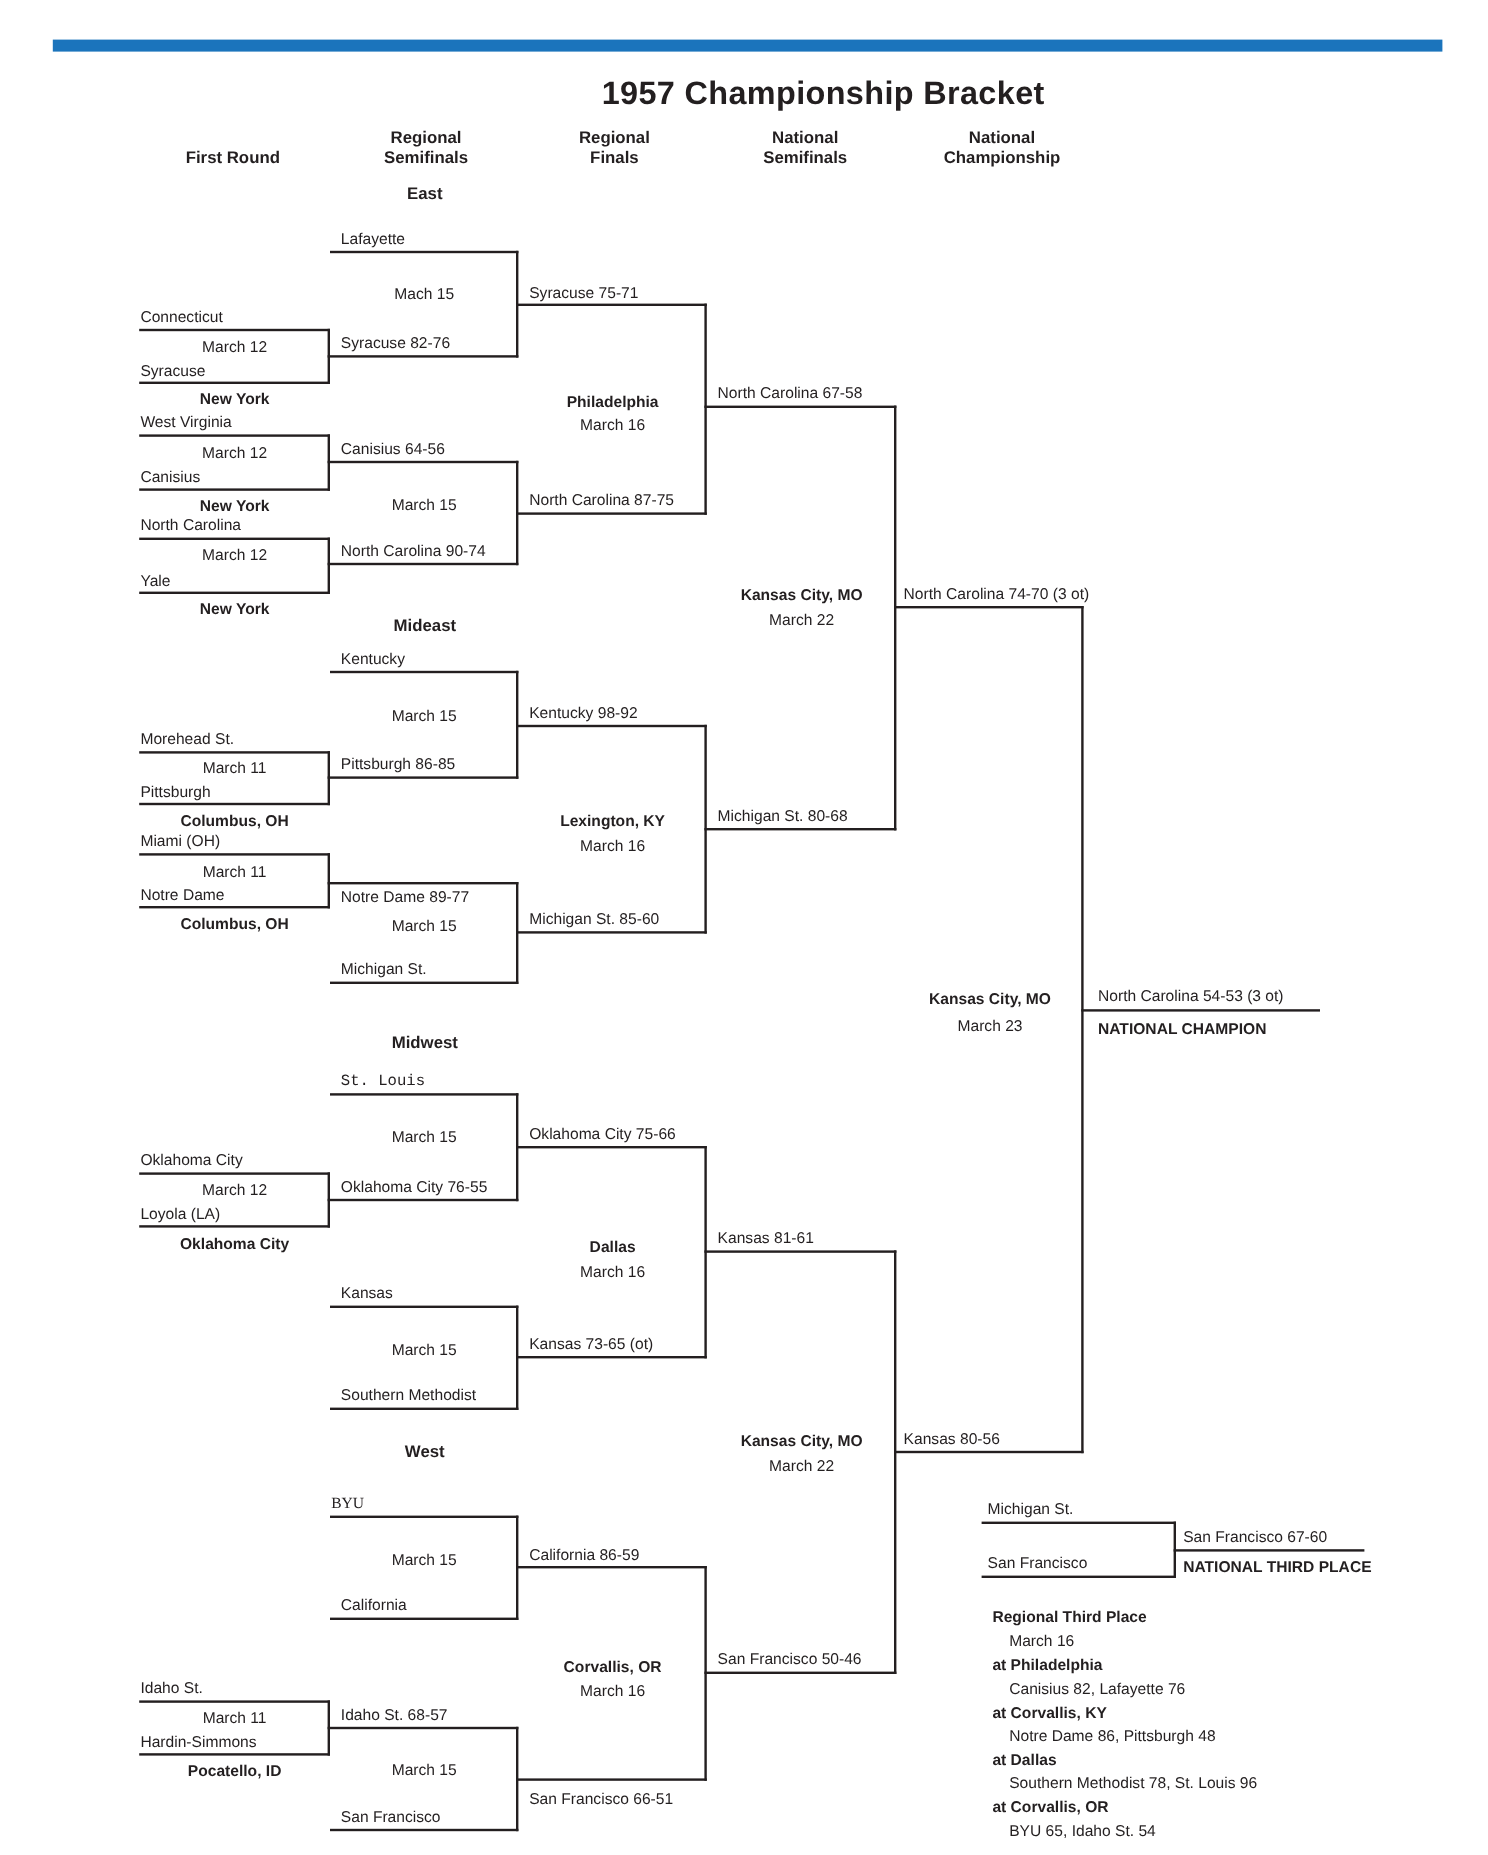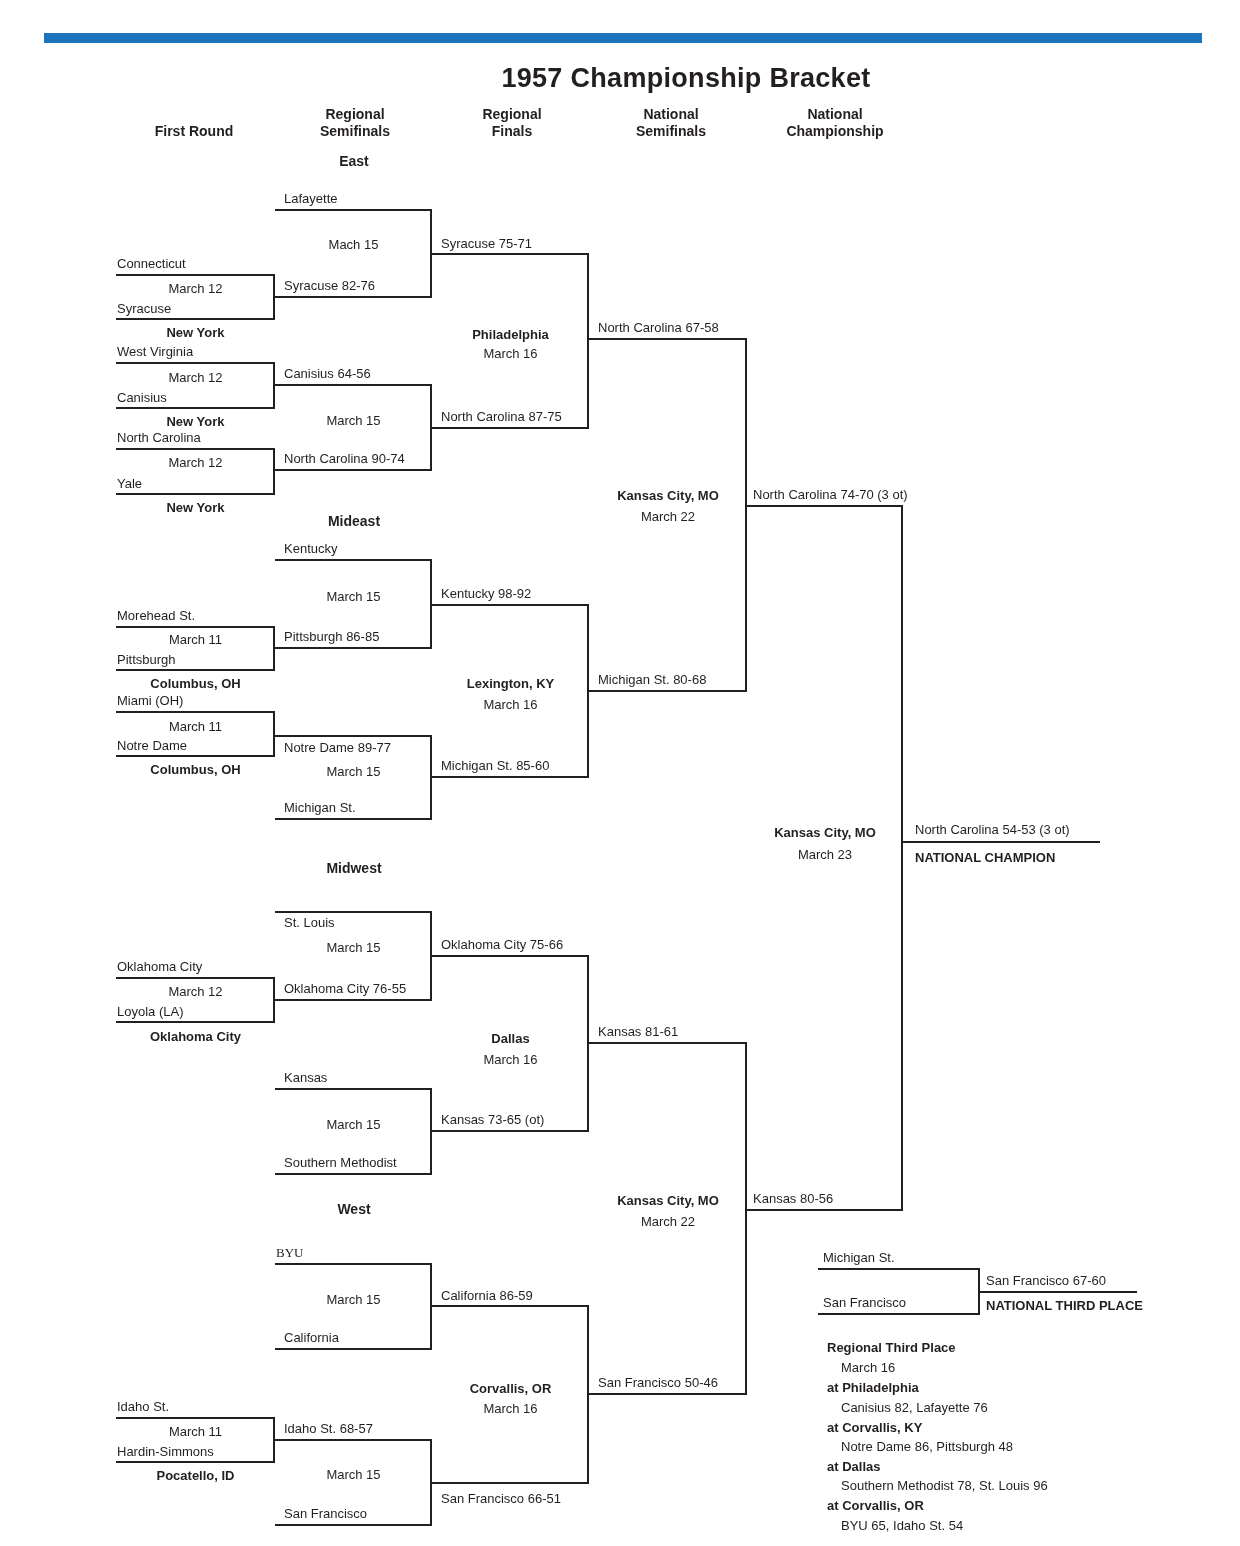--- a/index.html
+++ b/index.html
@@ -128,21 +128,21 @@
   <div class="h" style="left:273px;top:999px;width:159px;"></div>
   <div class="v" style="left:430px;top:911px;height:90px;"></div>
   <div class="h" style="left:430px;top:955px;width:159px;"></div>
   <div class="h" style="left:275px;top:1088px;width:157px;"></div>
   <div class="h" style="left:275px;top:1173px;width:157px;"></div>
   <div class="v" style="left:430px;top:1088px;height:87px;"></div>
   <div class="h" style="left:430px;top:1130px;width:159px;"></div>
   <div class="v" style="left:587px;top:955px;height:177px;"></div>
   <div class="h" style="left:587px;top:1042px;width:160px;"></div>
 
-  <span class="t" style="left:284px;top:915px;">St. Louis</span>
+  <span class="t" style="left:284px;top:893px;font-family:Liberation Mono, monospace;">St. Louis</span>
   <span class="t" style="left:117px;top:959px;">Oklahoma City</span>
   <span class="t c" style="left:116px;top:984px;width:159px;">March 12</span>
   <span class="t" style="left:117px;top:1004px;">Loyola (LA)</span>
   <span class="t c b" style="left:116px;top:1029px;width:159px;">Oklahoma City</span>
   <span class="t" style="left:284px;top:981px;">Oklahoma City 76-55</span>
   <span class="t c" style="left:275px;top:940px;width:157px;">March 15</span>
   <span class="t" style="left:441px;top:937px;">Oklahoma City 75-66</span>
   <span class="t" style="left:284px;top:1070px;">Kansas</span>
   <span class="t" style="left:284px;top:1155px;">Southern Methodist</span>
   <span class="t c" style="left:275px;top:1117px;width:157px;">March 15</span>

